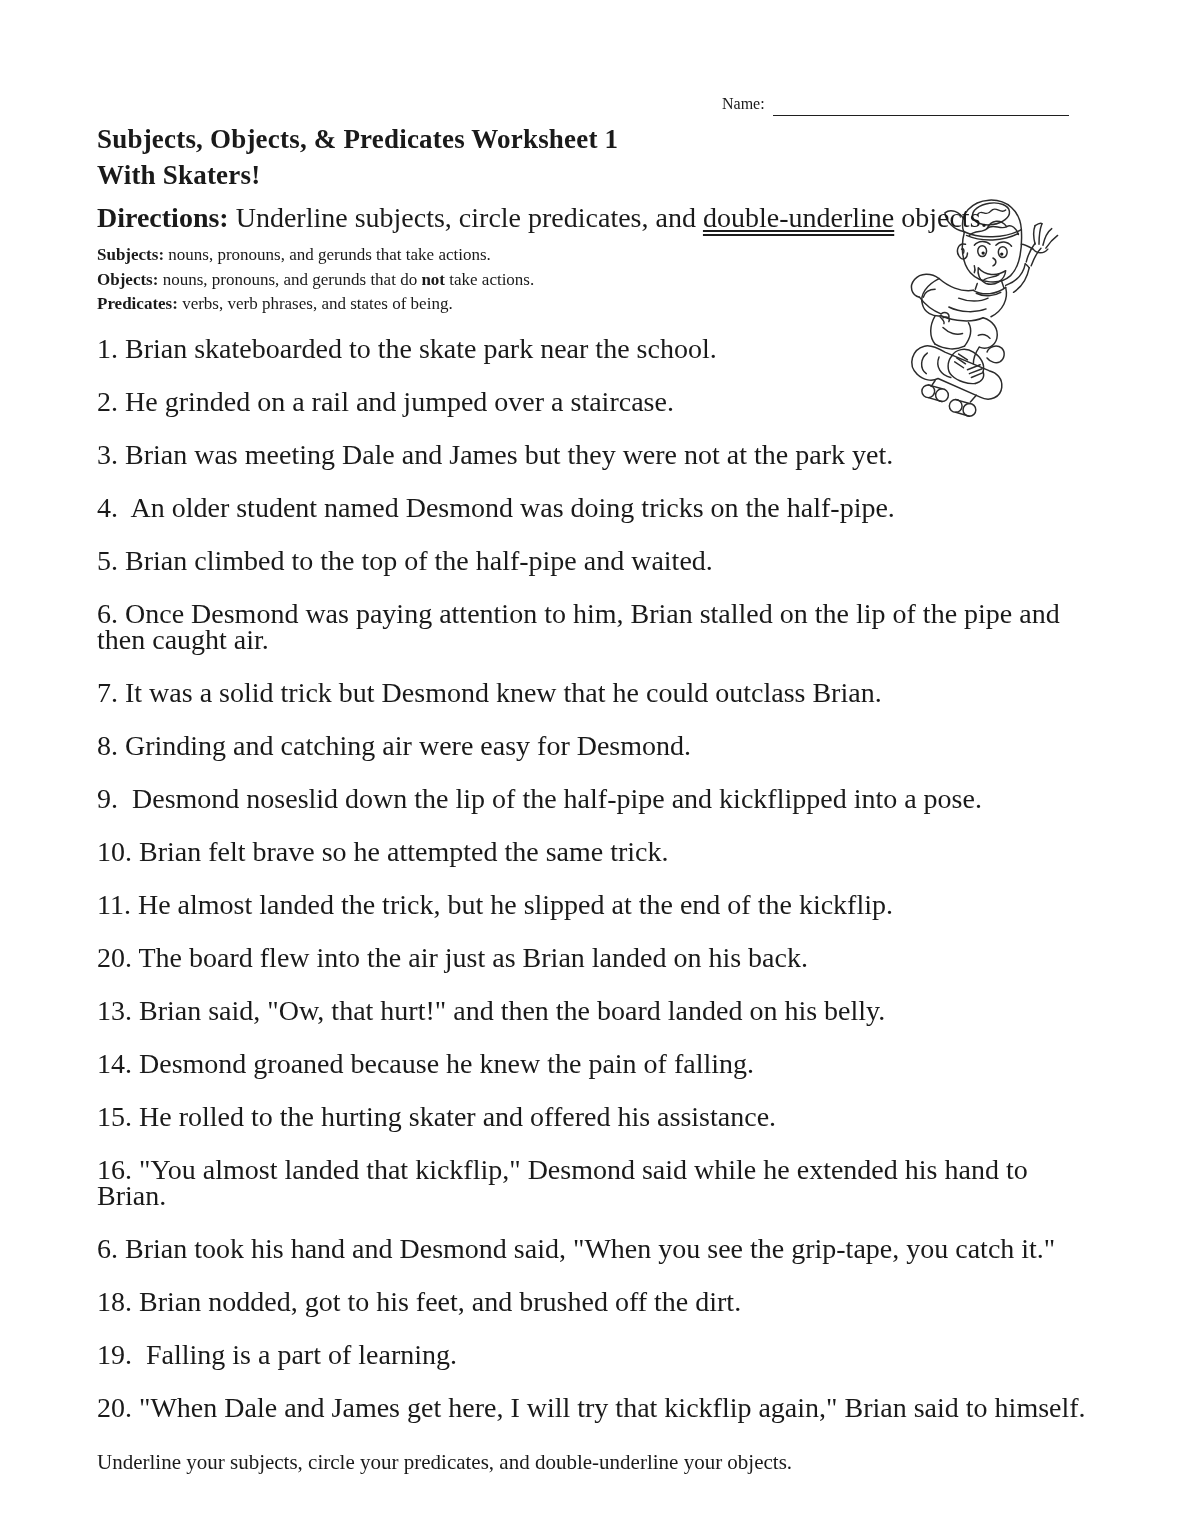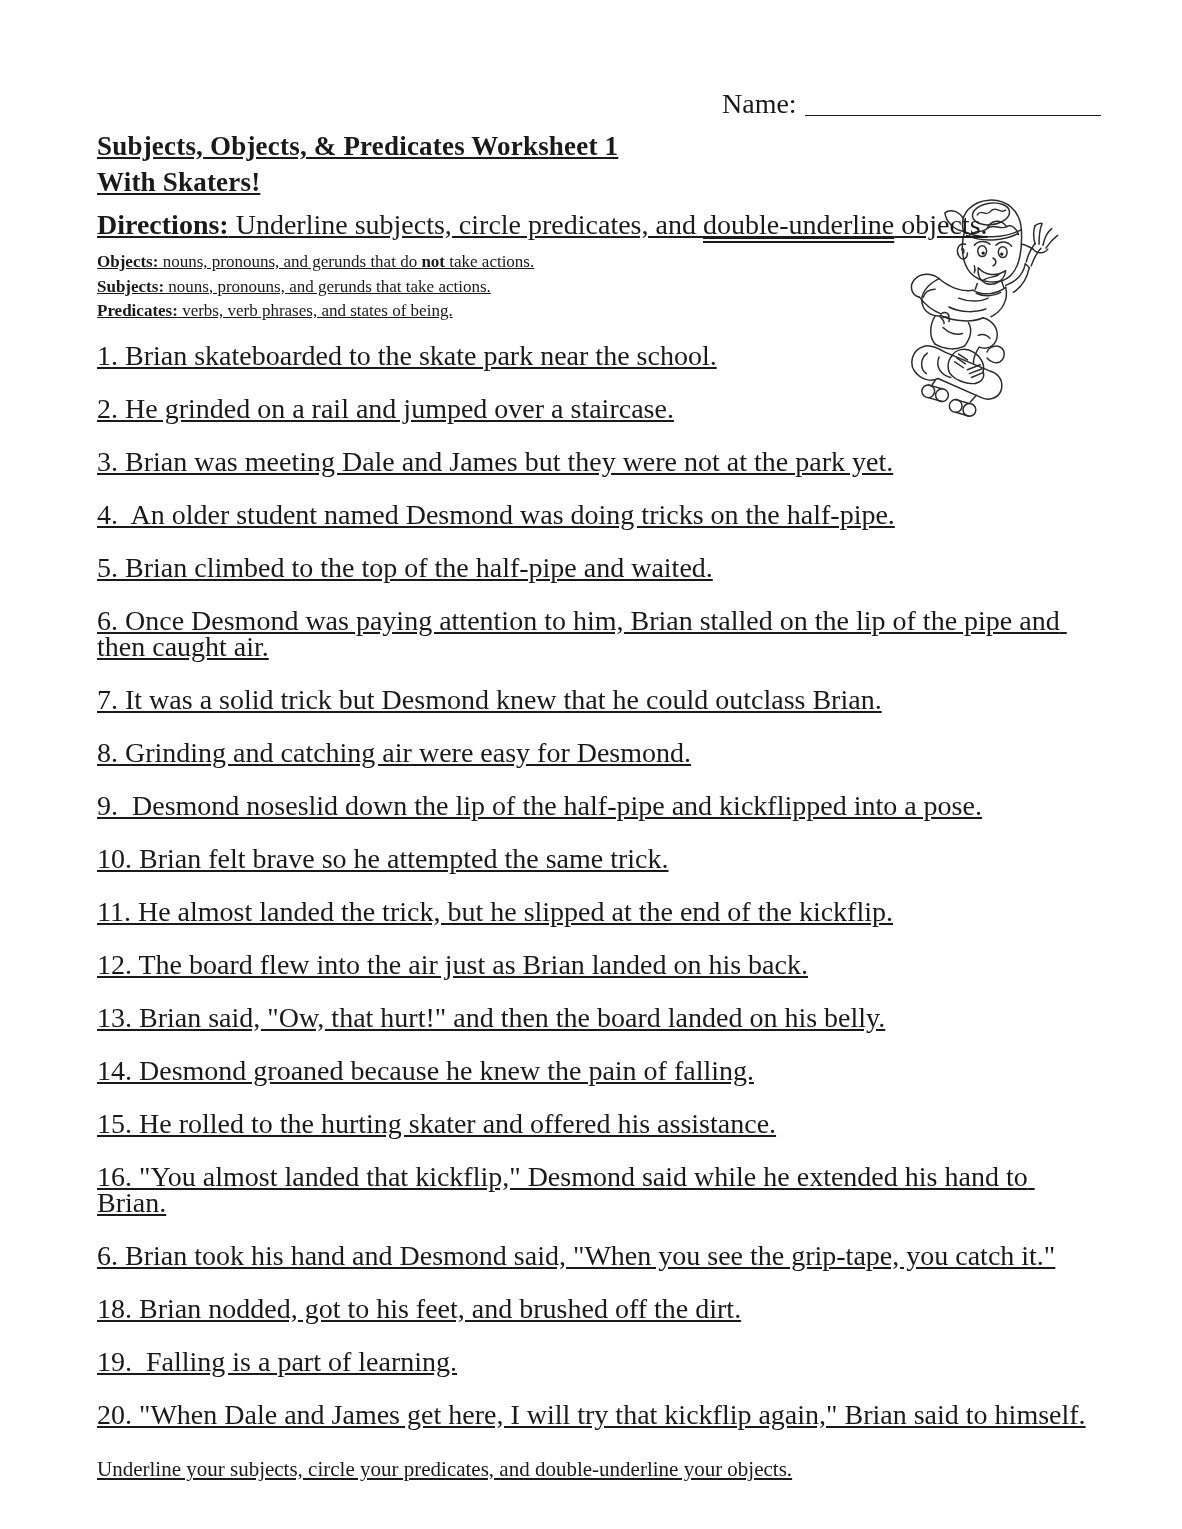--- a/index.html
+++ b/index.html
@@ -16,21 +16,21 @@
   }
   
   .name-row {
     position: absolute;
     top: 92px;
     left: 722px;
     display: flex;
     align-items: flex-end;
     white-space: pre;
   }
-  .name-label { font-size: 28px; line-height: 24px; }
+  .name-label { font-size: 16px; line-height: 24px; }
   .name-line {
     width: 296px;
     margin-left: 8px;
     border: none;
     border-bottom: 1.6px solid #1f1f1f;
     outline: none;
     background: transparent;
     font-family: "Liberation Serif", "DejaVu Serif", serif;
     font-size: 18px;
     height: 24px;
@@ -50,23 +50,22 @@
     stroke: #2b2b2b;
     stroke-width: 1.5;
     stroke-linecap: round;
     stroke-linejoin: round;
   }
   .skater .pupil { fill: #1a1a1a; stroke: none; }
   
   .content {
     position: absolute;
     left: 97px;
-    top: 128px;
+    top: 121px;
     width: 992px;
-    text-decoration: underline;
   }
   .title {
     margin: 0;
     font-size: 27px;
     font-weight: bold;
     line-height: 36px;
     letter-spacing: 0.2px;
   }
   .directions {
     margin: 11px 0 0 0;
@@ -210,38 +209,38 @@
   <div class="content">
 
     <h1 class="title">
       <span>Subjects, Objects, &amp; Predicates Worksheet 1</span><br>
       <span>With Skaters!</span>
     </h1>
 
     <p class="directions"><span class="lbl">Directions:</span><span> Underline subjects, circle predicates, and </span><span class="dblu">double-underline</span><span> objects.</span></p>
 
     <div class="defs">
+      <p><span class="lbl">Subjects:</span><span> nouns, pronouns, and gerunds that take actions.</span></p>
       <p><span class="lbl">Objects:</span><span> nouns, pronouns, and gerunds that do </span><span class="b">not</span><span> take actions.</span></p>
-      <p><span class="lbl">Subjects:</span><span> nouns, pronouns, and gerunds that take actions.</span></p>
       <p><span class="lbl">Predicates:</span><span> verbs, verb phrases, and states of being.</span></p>
     </div>
 
     <div class="sentences">
       <p>1. Brian skateboarded to the skate park near the school.</p>
       <p>2. He grinded on a rail and jumped over a staircase.</p>
       <p>3. Brian was meeting Dale and James but they were not at the park yet.</p>
       <p>4.  An older student named Desmond was doing tricks on the half-pipe.</p>
       <p>5. Brian climbed to the top of the half-pipe and waited.</p>
       <p>6. Once Desmond was paying attention to him, Brian stalled on the lip of the pipe and then caught air.</p>
       <p>7. It was a solid trick but Desmond knew that he could outclass Brian.</p>
       <p>8. Grinding and catching air were easy for Desmond.</p>
       <p>9.  Desmond noseslid down the lip of the half-pipe and kickflipped into a pose.</p>
       <p>10. Brian felt brave so he attempted the same trick.</p>
       <p>11. He almost landed the trick, but he slipped at the end of the kickflip.</p>
-      <p>12. The board flew into the air just as Brian landed on his back.</p>
+      <p>20. The board flew into the air just as Brian landed on his back.</p>
       <p>13. Brian said, "Ow, that hurt!" and then the board landed on his belly.</p>
       <p>14. Desmond groaned because he knew the pain of falling.</p>
       <p>15. He rolled to the hurting skater and offered his assistance.</p>
       <p>16. "You almost landed that kickflip," Desmond said while he extended his hand to Brian.</p>
       <p>6. Brian took his hand and Desmond said, "When you see the grip-tape, you catch it."</p>
       <p>18. Brian nodded, got to his feet, and brushed off the dirt.</p>
       <p>19.  Falling is a part of learning.</p>
       <p>20. "When Dale and James get here, I will try that kickflip again," Brian said to himself.</p>
     </div>
 

